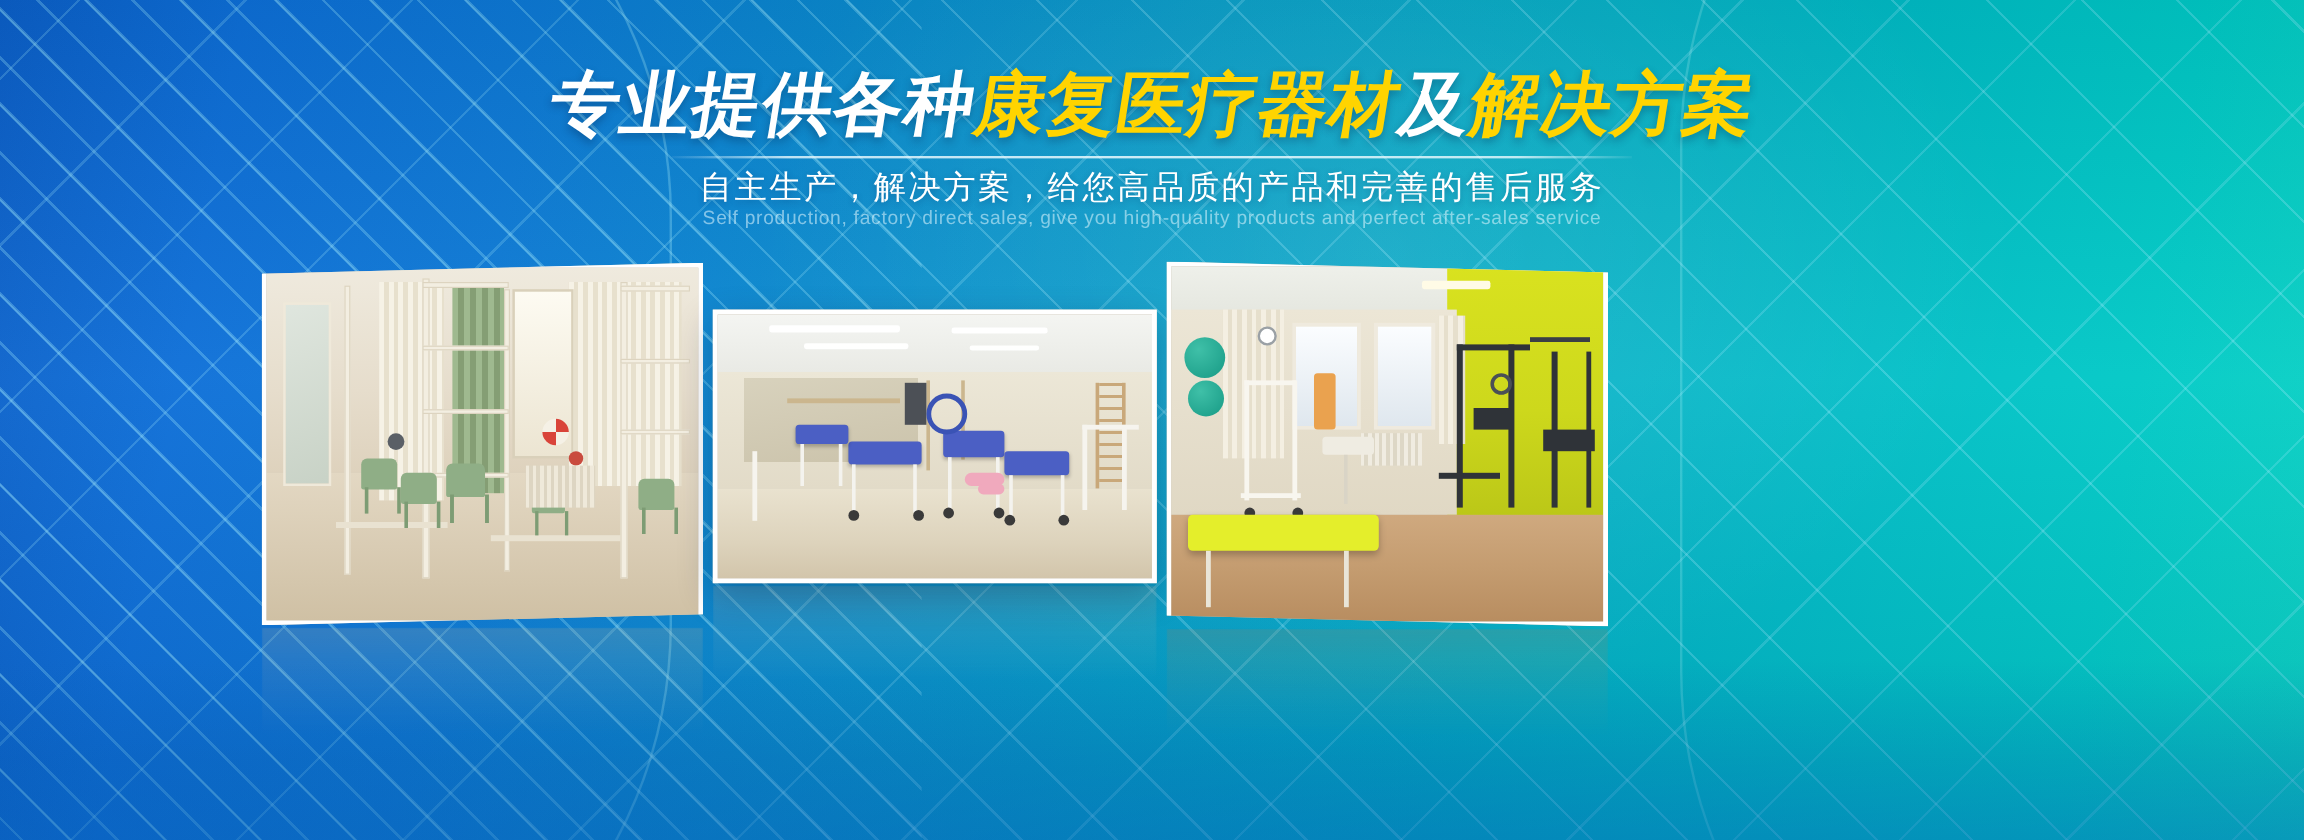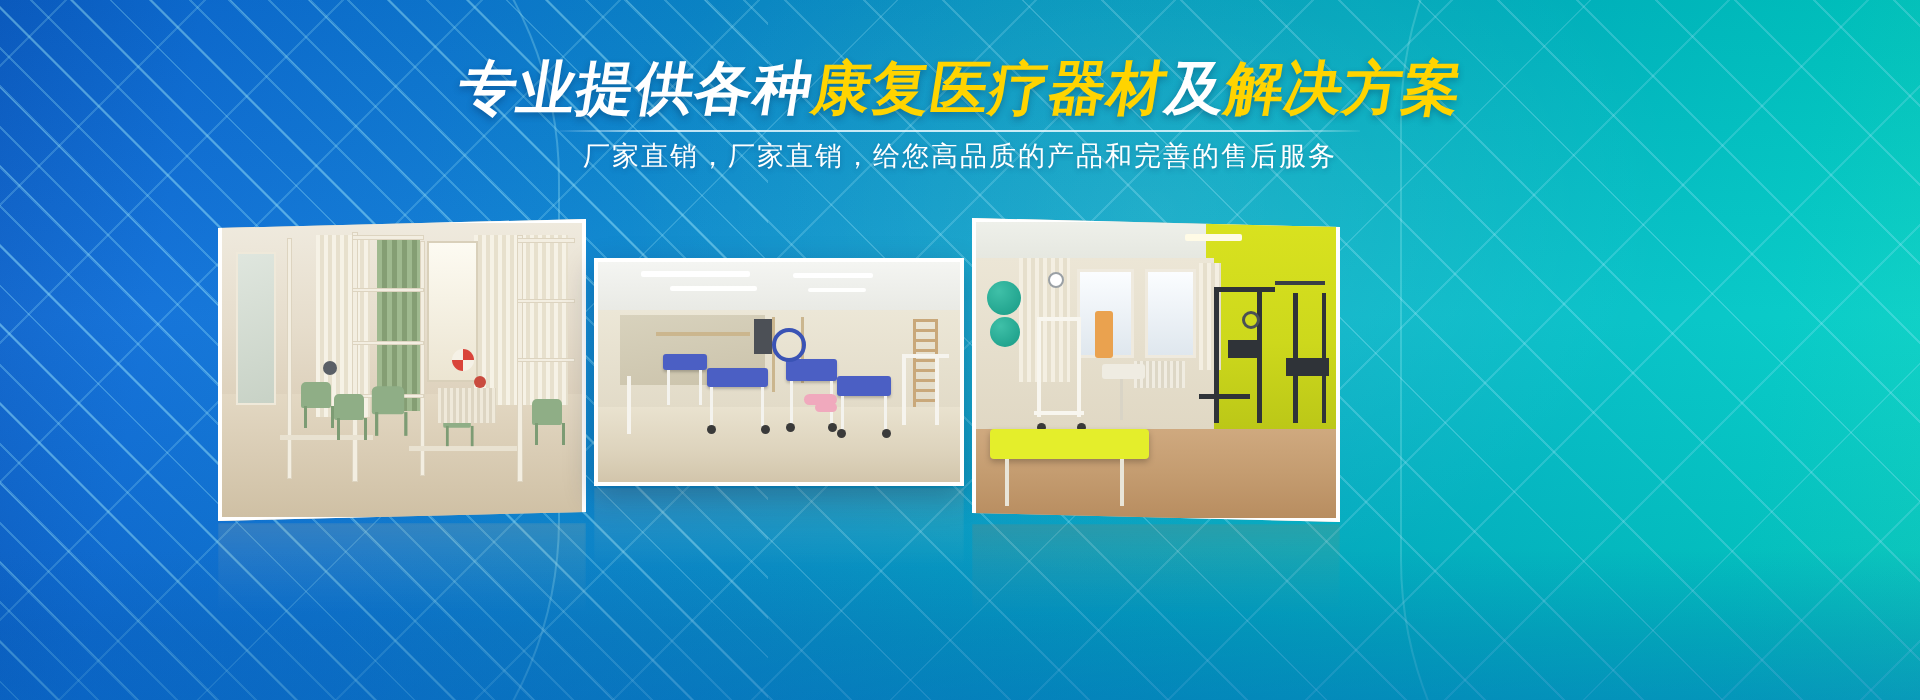--- a/index.html
+++ b/index.html
@@ -285,21 +285,22 @@
   <div class="bg-vert"></div>
 
   <div class="headline-wrap">
     <div class="headline">
       <span class="h-white" style="color: rgb(255, 255, 255);">专业提供各种</span><span class="h-yellow" style="color: rgb(255, 212, 0);">康复医疗器材</span><span class="h-white" style="color: rgb(255, 255, 255);">及</span><span class="h-yellow" style="color: rgb(255, 212, 0);">解决方案</span>
     </div>
   </div>
 
   <div class="divider"></div>
 
-  <div class="sub-cn">厂家直销，厂家直销，给您高品质的产品和完善的售后服务</div>
+  <div class="sub-cn">自主生产，解决方案，给您高品质的产品和完善的售后服务</div>
+  <div class="sub-en">Self production, factory direct sales, give you high-quality products and perfect after-sales service</div>
 
   <div class="panels">
 
     <div class="panel panel-left">
       <div class="scene">
         <div class="wall L-wall"></div>
         <div class="floor L-floor"></div>
 
         <div class="L-mirror"></div>
         <div class="L-curtain" style="left:26%;"></div>

